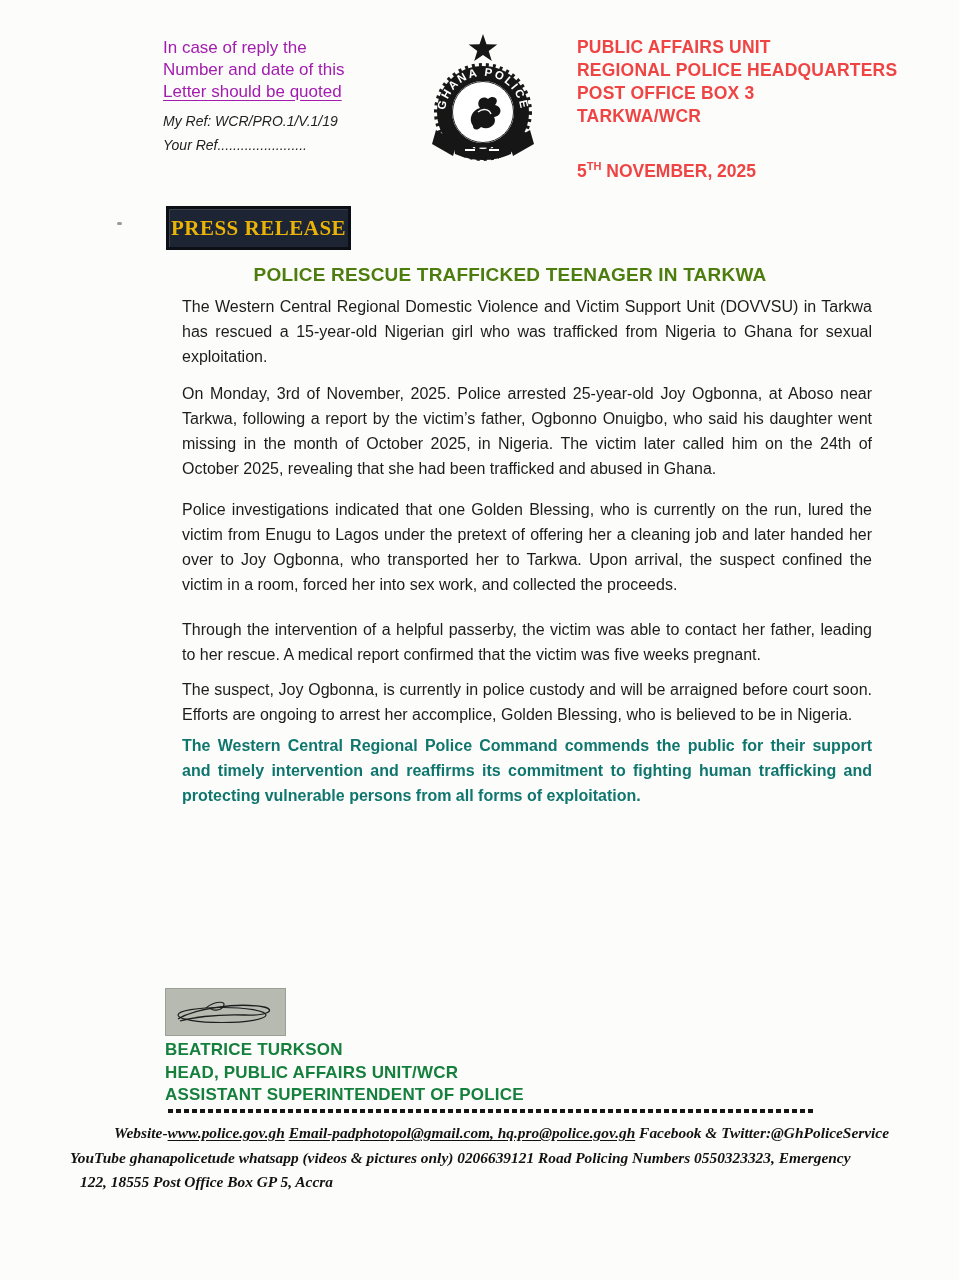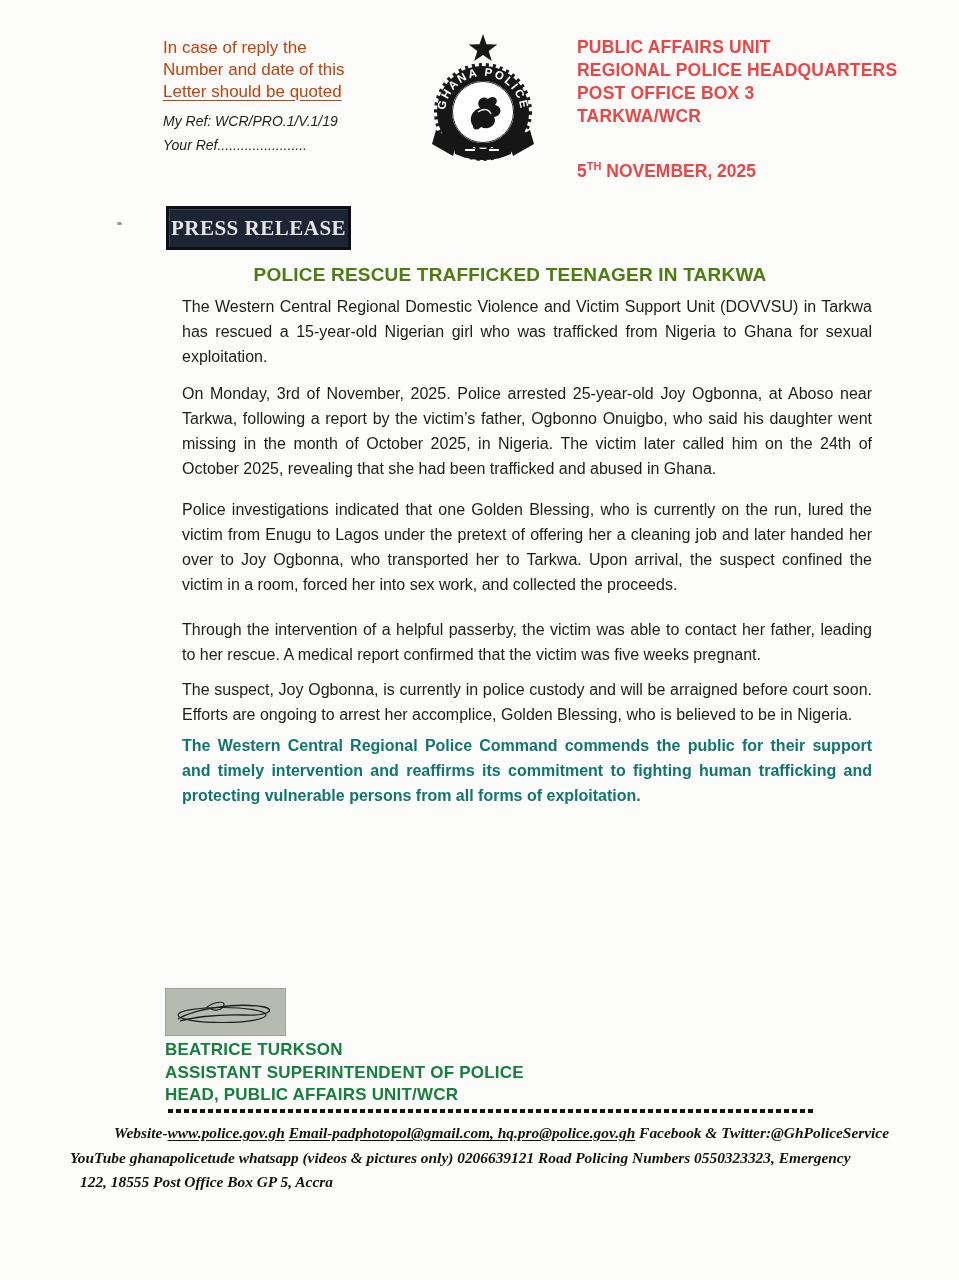--- a/index.html
+++ b/index.html
@@ -3,37 +3,37 @@
 <meta charset="utf-8">
 <style>
   * { margin:0; padding:0; box-sizing:border-box; }
   html,body { background:#e8e8e6; }
   .page {
     position:relative; width:959px; height:1280px; margin:0 auto;
     background:#fcfcfa; color:#1b1b1b; overflow:hidden;
     font-family:"Liberation Sans", sans-serif;
   }
   
-  .reply-note { position:absolute; left:163px; top:37px; font-size:17px; line-height:22px; color:#c2410c; }
+  .reply-note { position:absolute; left:163px; top:37px; font-size:17px; line-height:22px; color:#a21caf; }
   .reply-note .u { text-decoration:underline; text-underline-offset:3px; }
   .ref-line { position:absolute; left:163px; font-size:14px; font-style:italic; color:#222; }
   .my-ref { top:113px; }
   .your-ref { top:137px; }
   .crest { position:absolute; left:421px; top:32px; }
   .address { position:absolute; left:577px; top:36px; font-weight:bold; font-size:17.5px; line-height:23px; letter-spacing:.2px; color:#ef4444; }
   .date-line { position:absolute; left:577px; top:160px; font-weight:bold; font-size:17.5px; color:#ef4444; }
   .date-line sup { font-size:11px; vertical-align:super; }
   
   .banner {
     position:absolute; left:166px; top:206px; width:185px; height:44px;
     background:#1d2433; border:3px solid #0c0f16; box-shadow:1px 1px 0 #3a3f4c inset;
     display:flex; align-items:center; justify-content:center;
   }
   .banner span {
-    color:#e5e5e5; font-family:"Liberation Serif", serif; font-weight:bold;
+    color:#eab308; font-family:"Liberation Serif", serif; font-weight:bold;
     font-size:21px; letter-spacing:.5px;
   }
   .artifact { position:absolute; left:117px; top:222px; width:5px; height:3px; background:#9a9a98; border-radius:2px; }
   
   .title {
     position:absolute; left:165px; top:264px; width:690px; text-align:center;
     font-weight:bold; font-size:19px; letter-spacing:.2px; color:#4d7c0f;
   }
   .body-text { position:absolute; left:182px; top:294px; width:690px; font-size:16px; line-height:25px; text-align:justify; color:#1c1c1c; }
   .body-text p { margin:0 0 12px 0; }
@@ -129,22 +129,22 @@
 
   <div class="sig-box">
     <svg width="119" height="46" viewBox="0 0 119 46">
       <ellipse cx="56" cy="26" rx="44" ry="7.5" stroke="#1d1d1d" stroke-width="1.2" fill="none"></ellipse>
       <path d="M12,30 C28,20 70,13 98,18 C110,21 102,27 78,26 C48,25 24,29 14,32" stroke="#1d1d1d" stroke-width="1.3" fill="none"></path>
       <path d="M40,19 C48,12 62,11 57,18 C54,22 46,22 44,19" stroke="#1d1d1d" stroke-width="1.1" fill="none"></path>
     </svg>
   </div>
   <div class="sig-block">
     <div>BEATRICE TURKSON</div>
+    <div>HEAD, PUBLIC AFFAIRS UNIT/WCR</div>
     <div>ASSISTANT SUPERINTENDENT OF POLICE</div>
-    <div>HEAD, PUBLIC AFFAIRS UNIT/WCR</div>
   </div>
 
   <div class="rule"></div>
   <div class="footer">
     <div class="l1"><span>Website-</span><span class="u">www.police.gov.gh</span><span> </span><span class="u">Email-padphotopol@gmail.com, hq.pro@police.gov.gh</span><span> Facebook &amp; Twitter:@GhPoliceService</span></div>
     <div class="l2">YouTube ghanapolicetude whatsapp (videos &amp; pictures only) 0206639121 Road Policing Numbers 0550323323, Emergency</div>
     <div class="l3">122, 18555 Post Office Box GP 5, Accra</div>
   </div>
 
 </div>

